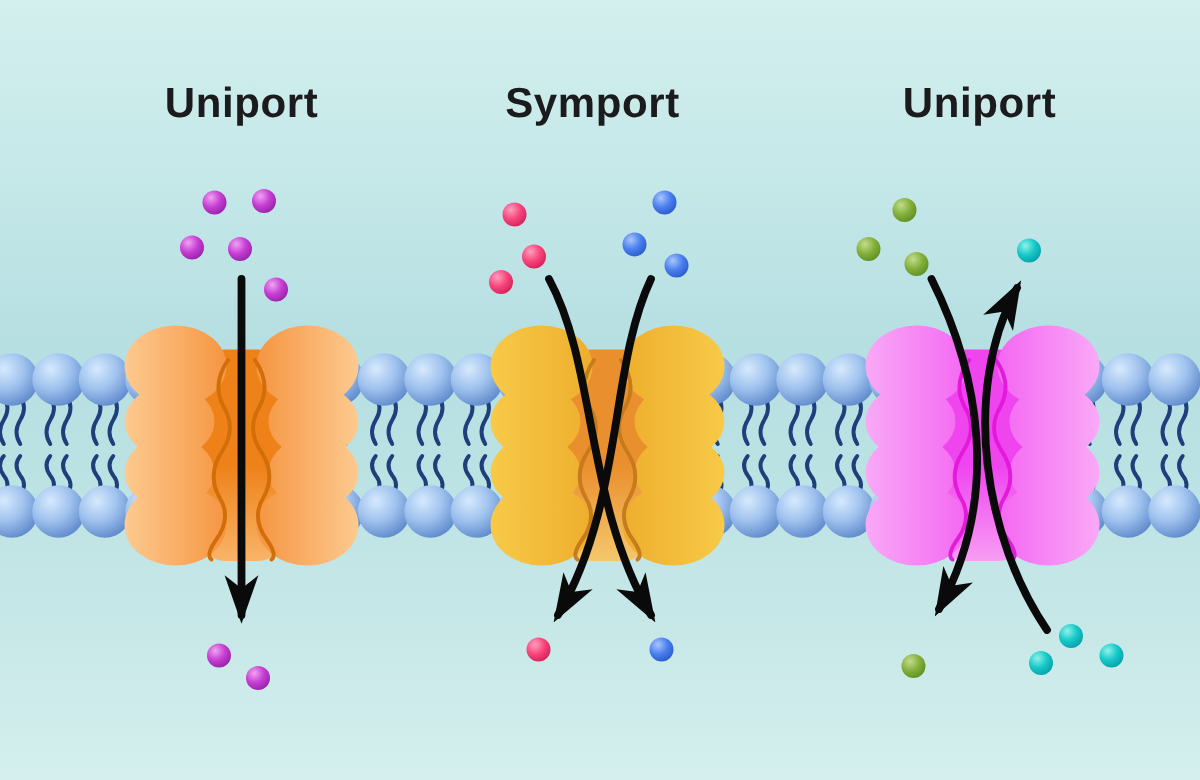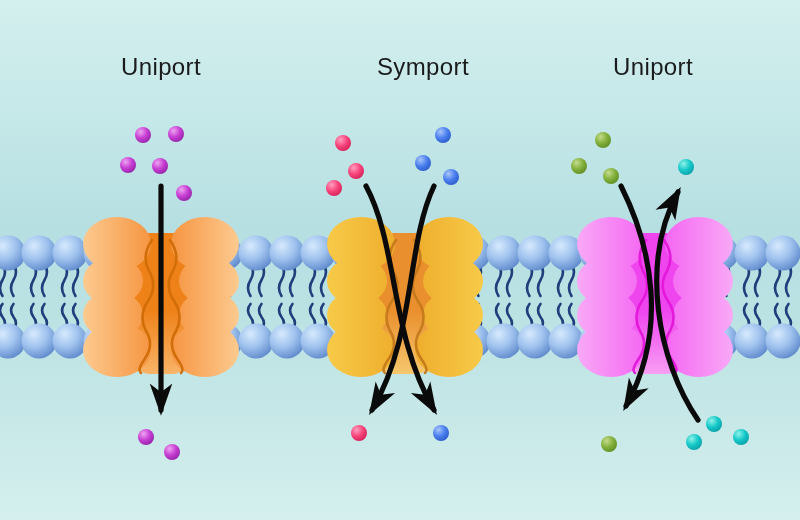--- a/index.html
+++ b/index.html
@@ -4,21 +4,21 @@
 <style>
   html,body{margin:0;padding:0;background:#e8f4f4;}
   .stage{
     position:relative;width:800px;height:520px;overflow:hidden;
     background:linear-gradient(180deg,#d3efee 0%,#c7e9e9 20%,#b6dfe2 44%,#bbe2e3 60%,#c6e7e7 78%,#d4efee 100%);
     font-family:"Liberation Sans",sans-serif;
   }
   .stage svg{position:absolute;left:0;top:0;}
   .t-label{
     position:absolute;top:53px;transform:translateX(-50%);
-    font-size:24px;font-weight:400;letter-spacing:.4px;color:#1b1b1d;white-space:nowrap;
+    font-size:28px;font-weight:700;letter-spacing:.4px;color:#1b1b1d;white-space:nowrap;
   }
 </style>
 </head>
 <body>
 
 <div class="stage">
   <svg id="scene" width="800" height="520">
       <defs>
         <radialGradient id="headGrad" cx="0.35" cy="0.3" r="0.85">
           <stop offset="0" stop-color="#d6eafd"></stop>
@@ -321,15 +321,15 @@
         <circle cx="579" cy="166" r="8" fill="url(#mol-green)"></circle>
         <circle cx="611" cy="176" r="8" fill="url(#mol-green)"></circle>
         <circle cx="686" cy="167" r="8" fill="url(#mol-teal)"></circle>
         <circle cx="609" cy="444" r="8" fill="url(#mol-green)"></circle>
         <circle cx="694" cy="442" r="8" fill="url(#mol-teal)"></circle>
         <circle cx="714" cy="424" r="8" fill="url(#mol-teal)"></circle>
         <circle cx="741" cy="437" r="8" fill="url(#mol-teal)"></circle>
       </g>
     </svg>
   <div class="t-label" style="left:161px">Uniport</div>
-  <div class="t-label" style="left:423px">Symport</div>
+  <div class="t-label" style="left:395px">Symport</div>
   <div class="t-label" style="left:653px">Uniport</div>
 </div>
 
 </body></html>

